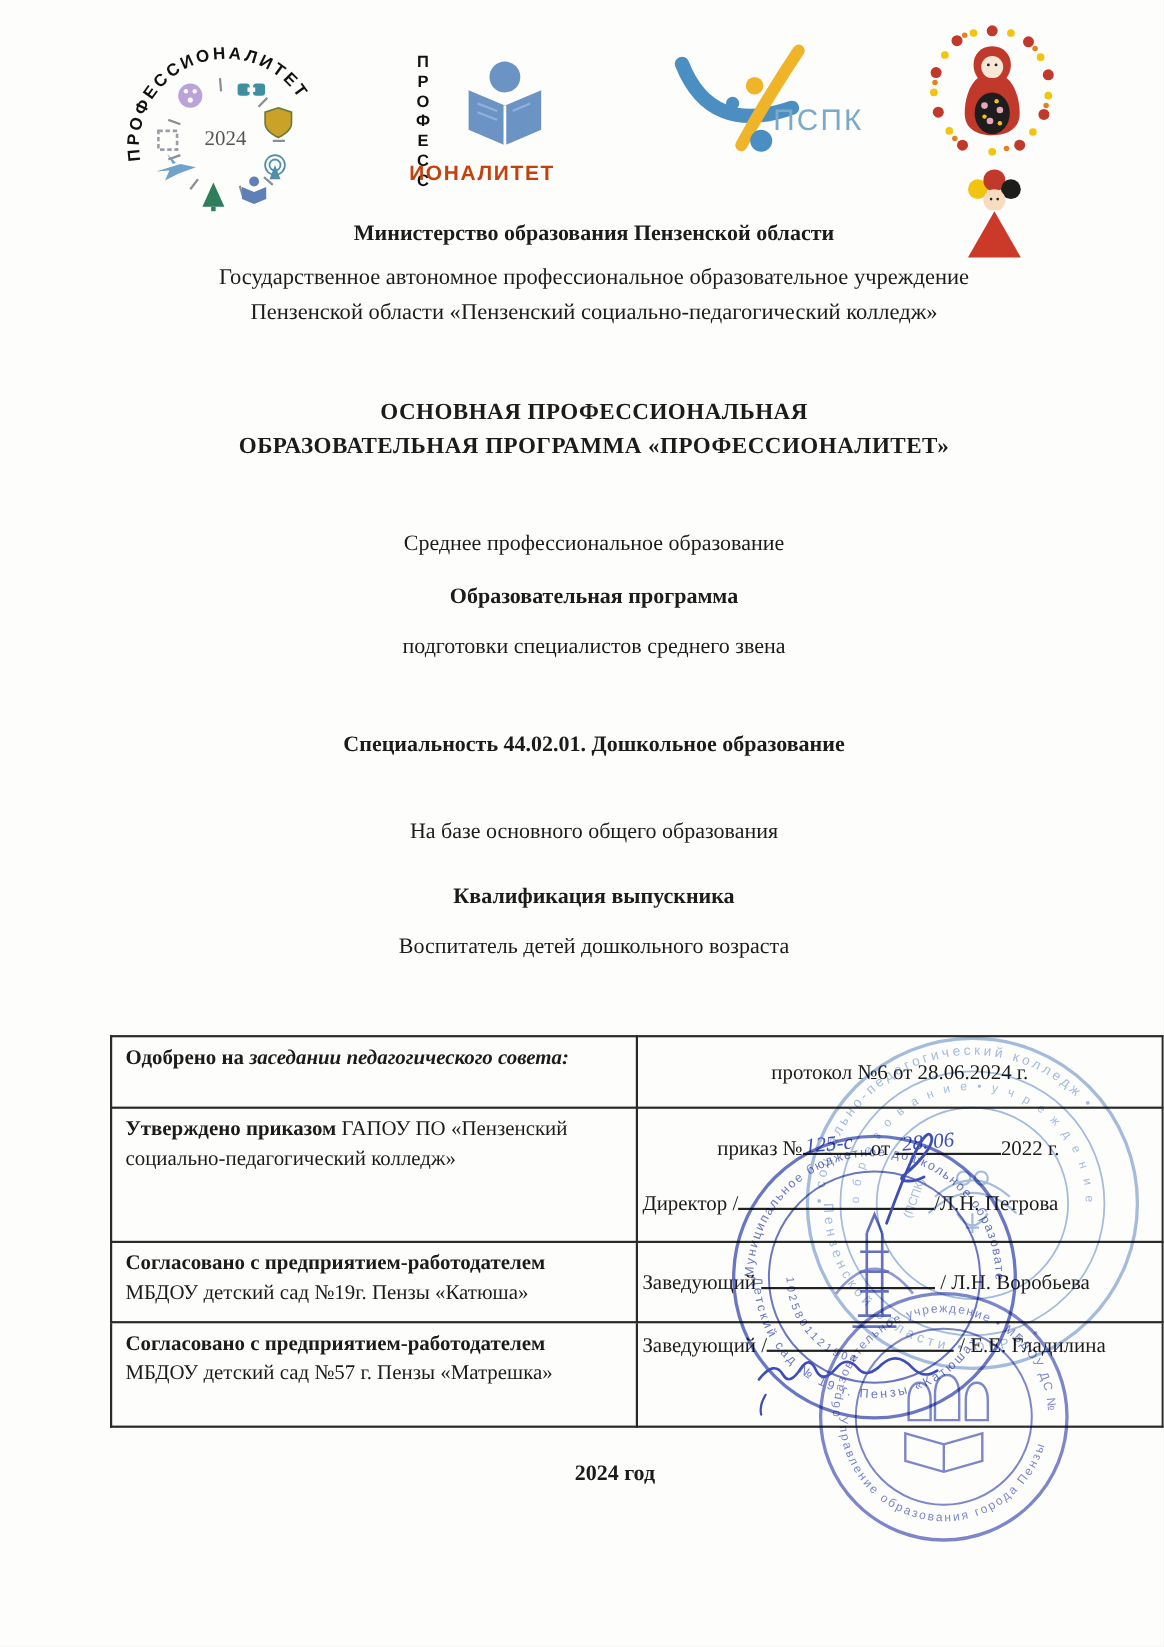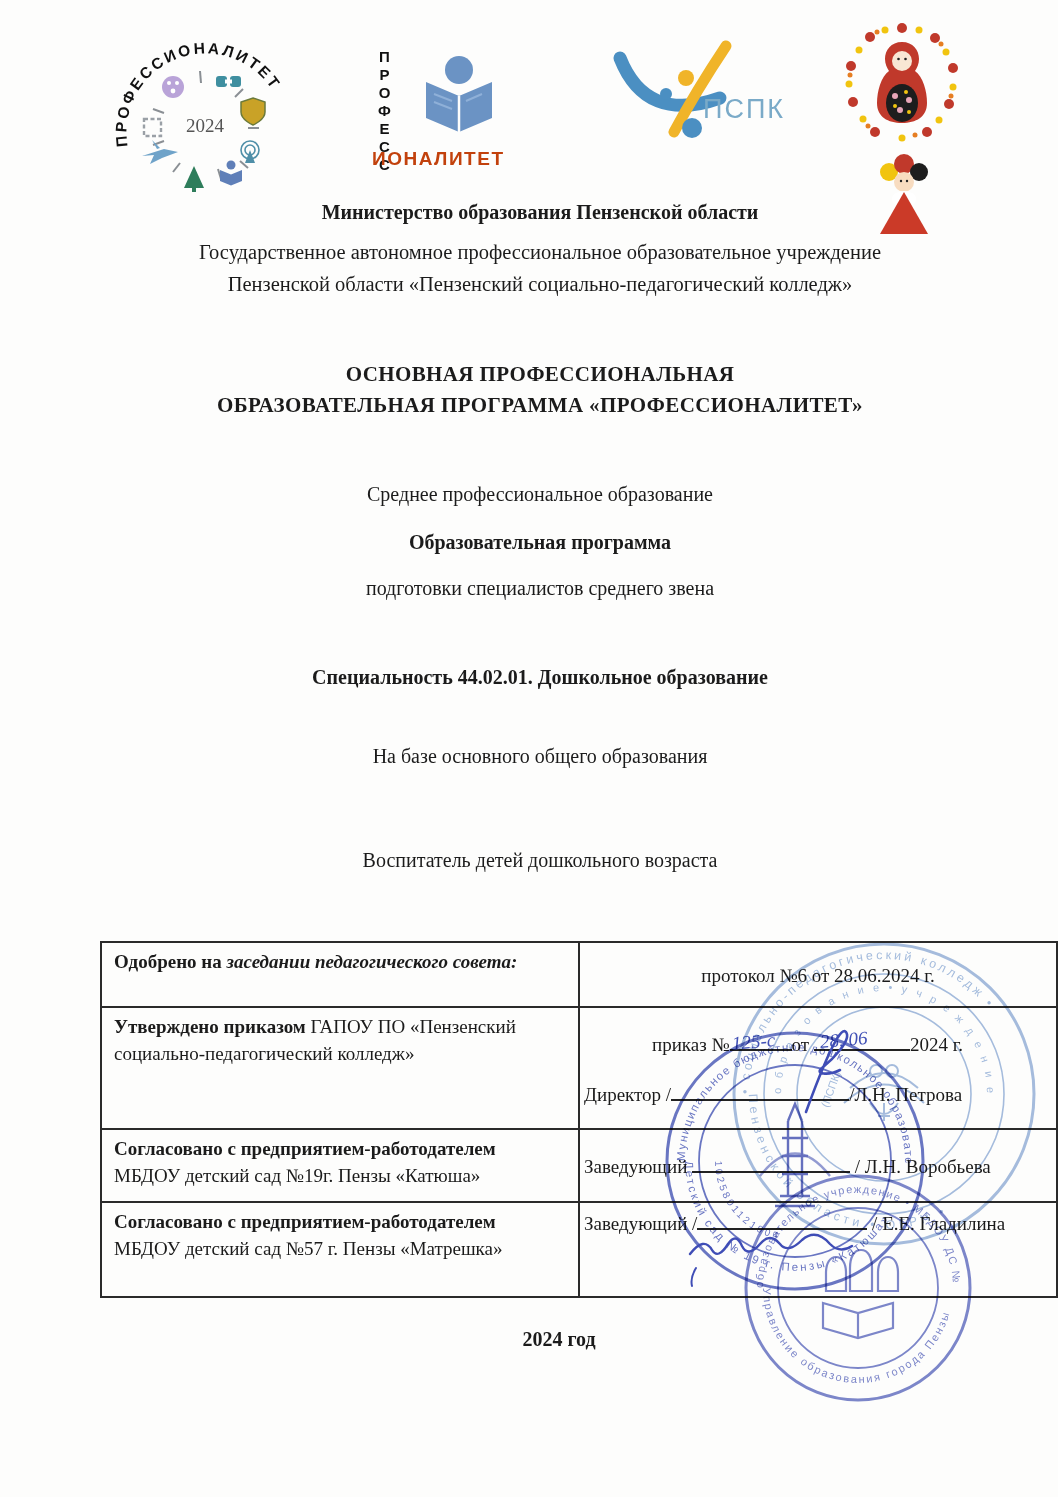--- a/index.html
+++ b/index.html
@@ -181,39 +181,40 @@
 
   <div class="cline" style="top:272px;font-size:20.5px;">Пензенской области «Пензенский социально-педагогический колледж»</div>
   <div class="cline b" style="top:392px;font-size:21px;letter-spacing:.4px;">ОБРАЗОВАТЕЛЬНАЯ ПРОГРАММА «ПРОФЕССИОНАЛИТЕТ»</div>
 
   <div class="cline b" style="top:530px;font-size:20px;">Образовательная программа</div>
   <div class="cline" style="top:482px;font-size:20px;">Среднее профессиональное образование</div>
   <div class="cline" style="top:576px;font-size:20px;">подготовки специалистов среднего звена</div>
 
   <div class="cline b" style="top:665px;font-size:20px;">Специальность  44.02.01. Дошкольное образование</div>
   <div class="cline" style="top:712px;font-size:20px;margin-top:32px;">На базе основного общего образования</div>
+  <div class="cline b" style="top:803px;font-size:20px;">Квалификация  выпускника</div>
   <div class="cline" style="top:848px;font-size:20px;">Воспитатель детей дошкольного возраста</div>
 
   <table class="apptable">
     <tbody>
         <tr class="r1">
       <td class="c-left">
         <span class="b">Одобрено на </span><span class="b" style="font-style:italic;">заседании педагогического совета:</span>
       </td>
       <td class="c-right">
         <div style="text-align:center;padding-top:14px;">протокол №6 от 28.06.2024 г.</div>
       </td>
     </tr>
     <tr class="r2">
       <td class="c-left">
         <span class="b">Утверждено приказом</span><span> ГАПОУ ПО «Пензенский социально-педагогический колледж»</span>
       </td>
       <td class="c-right">
         <div class="abspos" style="left:72px;top:24px;">
-          <span>приказ №</span><span class="fillline" style="width:62px;"><span class="hw" style="left:2px;top:-6px;">125-с</span></span><span>от</span>&nbsp;<span class="fillline" style="width:96px;"><span class="hw" style="left:6px;top:-8px;">28. 06</span></span><span>2024 г.</span>
+          <span>приказ №</span><span class="fillline" style="width:62px;"><span class="hw" style="left:2px;top:-6px;">125-с</span></span><span>от</span>&nbsp;<span class="fillline" style="width:96px;"><span class="hw" style="left:6px;top:-8px;">28. 06</span></span><span>2022 г.</span>
         </div>
         <div class="abspos" style="left:4px;top:74px;">
           <span>Директор /</span><span class="fillline" style="width:178px;"></span><span>/Л.Н. Петрова</span>
         </div>
       </td>
     </tr>
     <tr class="r3">
       <td class="c-left">
         <span class="b">Согласовано с предприятием-работодателем</span><br>
         <span>МБДОУ детский сад №19г. Пензы «Катюша»</span>

